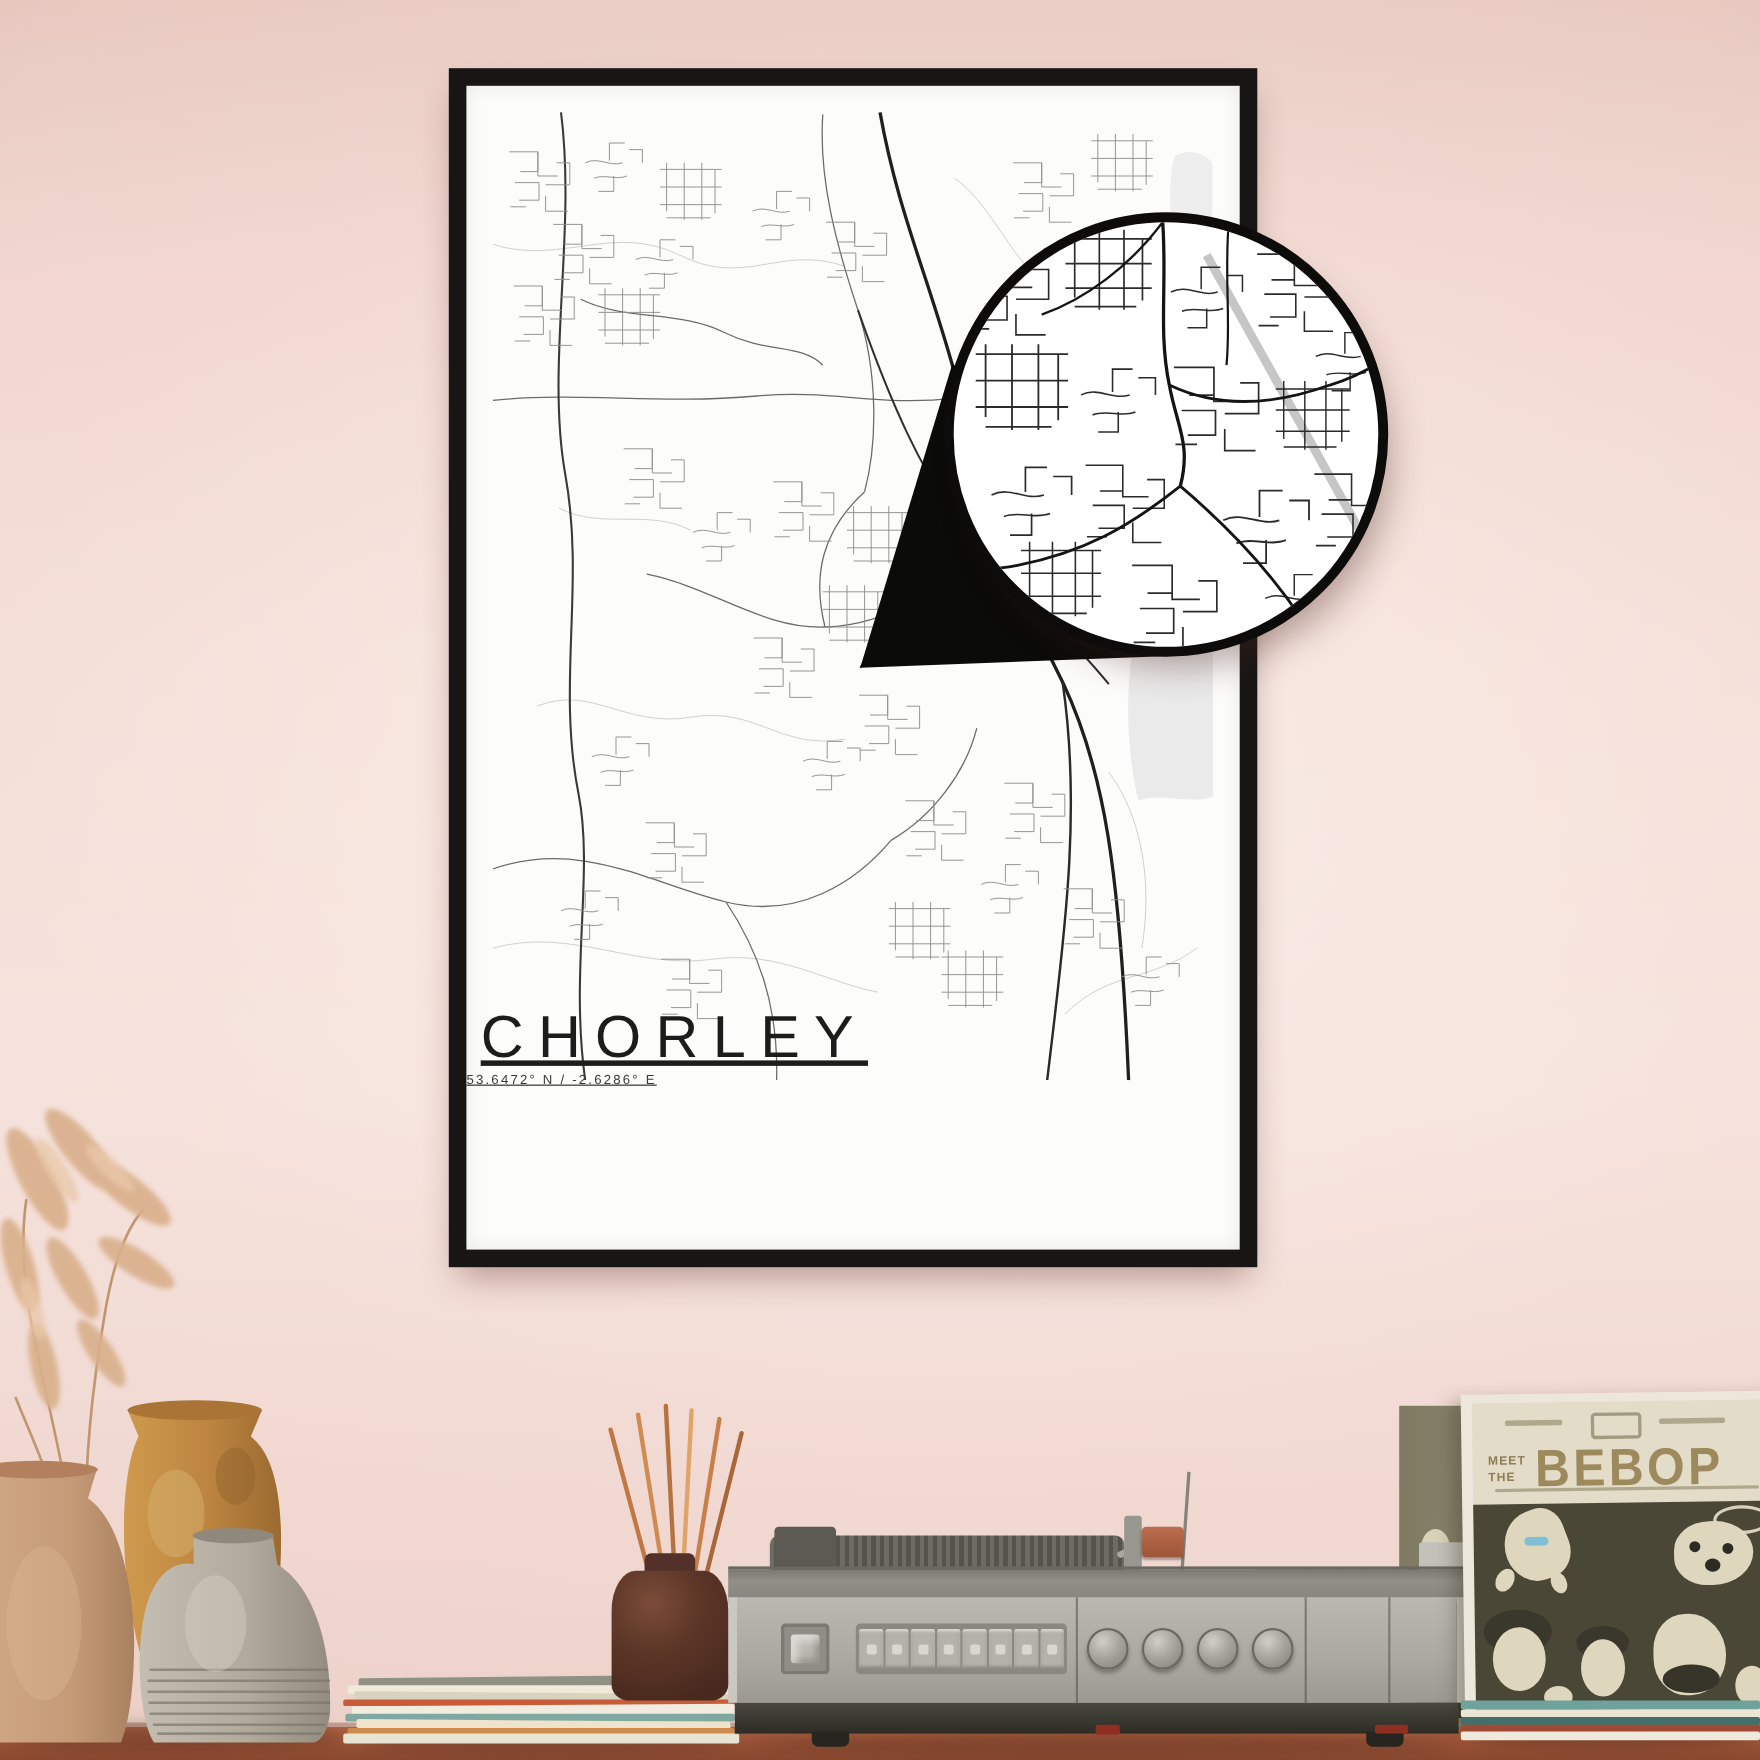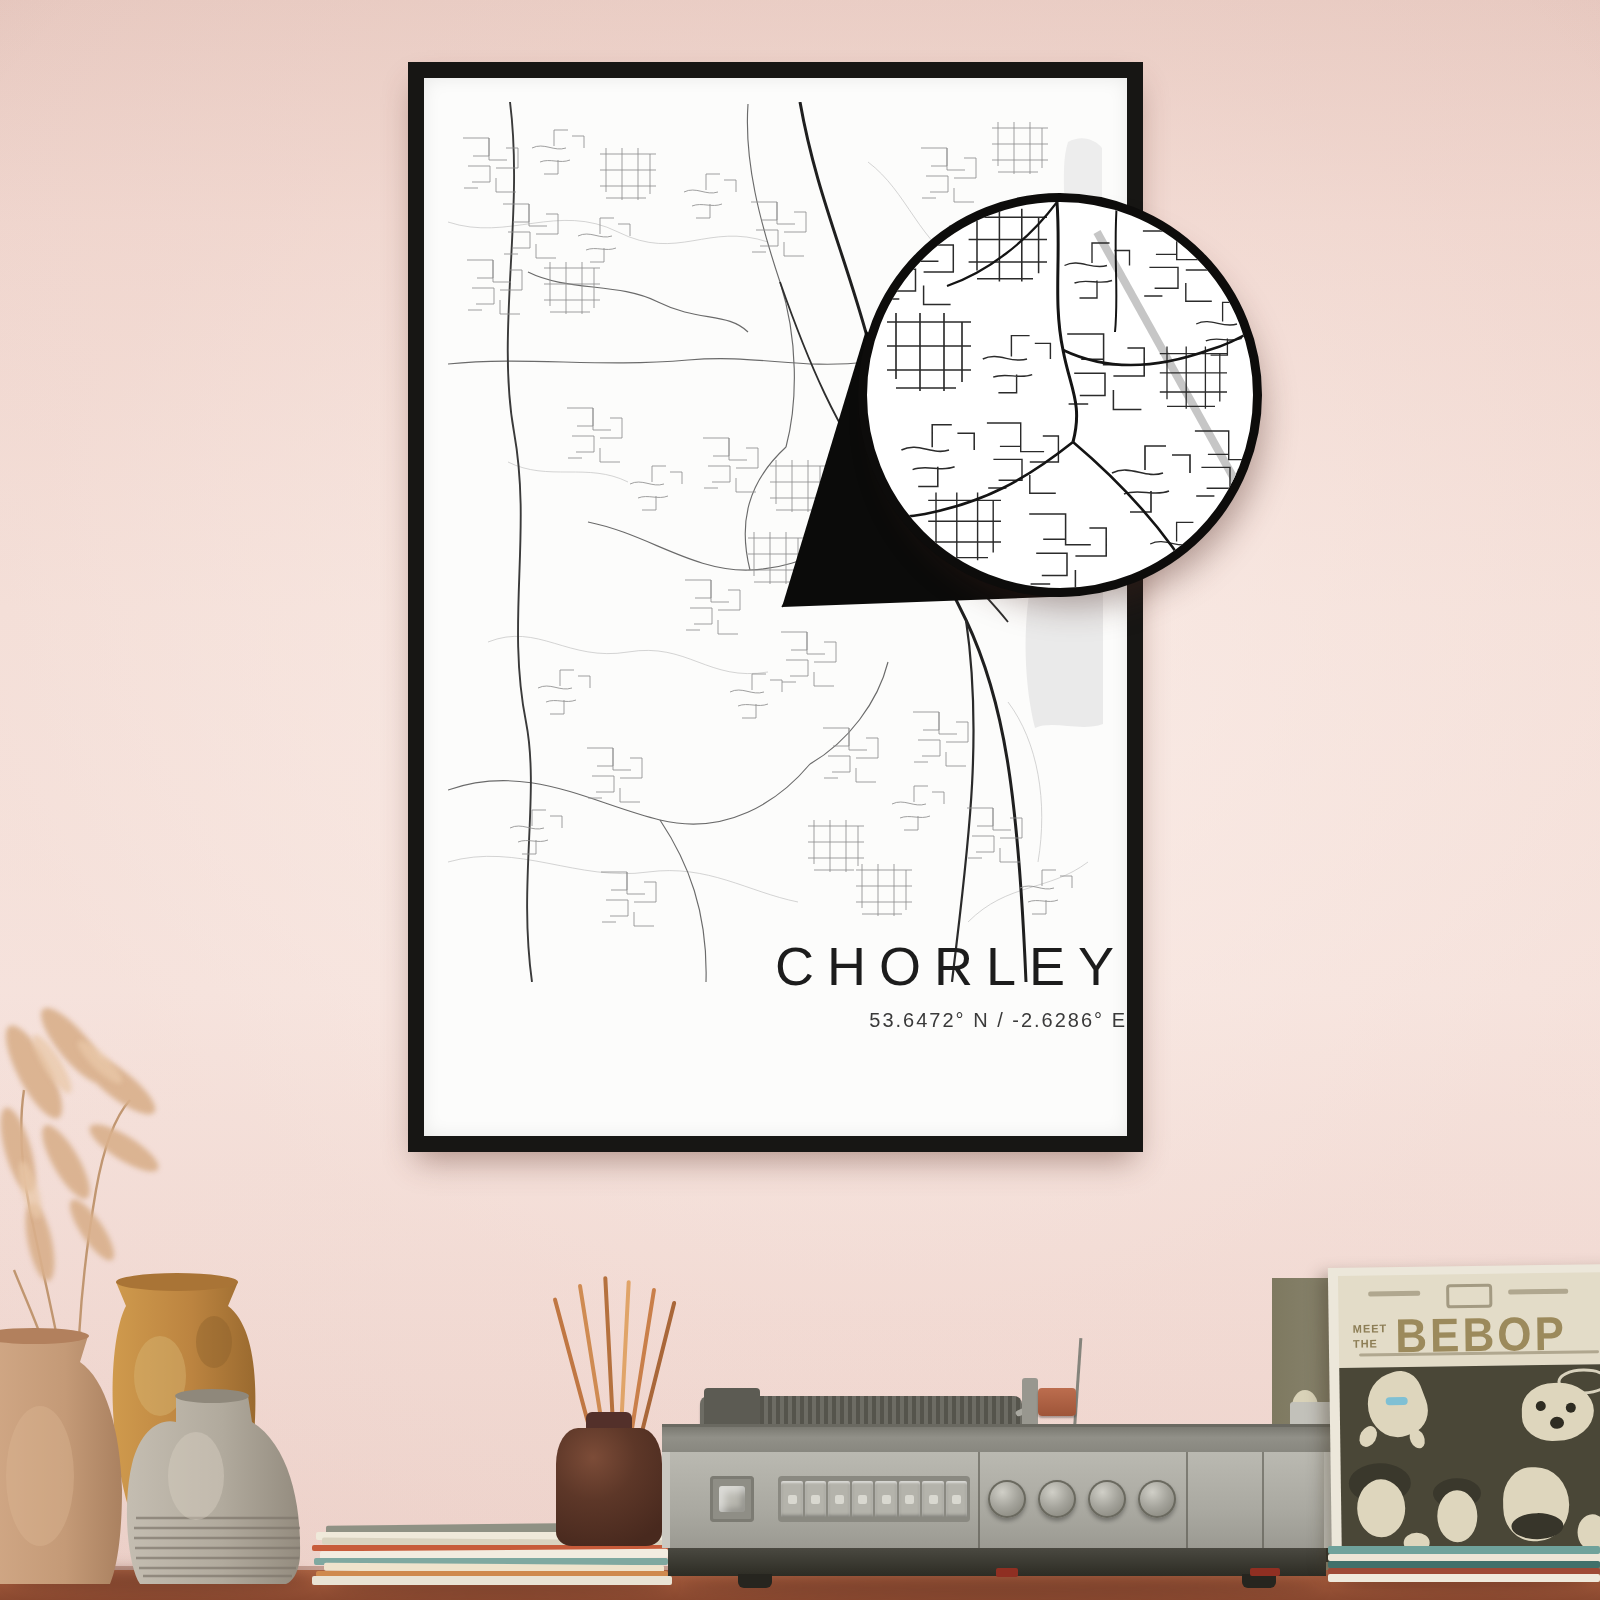--- a/index.html
+++ b/index.html
@@ -15,24 +15,24 @@
   
   .table{position:absolute;left:0;top:1570px;width:1600px;height:30px;
     background:linear-gradient(180deg,#aa6242 0%,#9c5538 40%,#8a4930 100%);}
   .table::before{content:"";position:absolute;left:0;top:-4px;width:100%;height:4px;background:rgba(120,60,40,.35);}
   
   .poster-frame{position:absolute;left:408px;top:62px;width:735px;height:1090px;
     background:#171614;padding:0;box-shadow:0 16px 30px -8px rgba(95,50,40,.45);}
   .poster-paper{position:absolute;left:16px;top:16px;right:16px;bottom:16px;background:#fcfcfb;
     box-shadow:inset 0 0 18px rgba(0,0,0,.08);}
   .map-art{position:absolute;left:24px;top:24px;width:655px;height:880px;}
-  .poster-text{position:absolute;left:0;right:0;top:857px;text-align:right;color:#1e1e1e;}
+  .poster-text{position:absolute;left:0;right:0;top:834px;text-align:left;color:#1e1e1e;text-decoration:underline;}
   .poster-title{font-size:54px;font-weight:400;letter-spacing:13px;color:#1c1c1c;text-indent:13px;}
   .poster-subtitle{margin-top:16px;font-size:20px;letter-spacing:7px;color:#2b2b2b;text-indent:7px;}
-  .poster-coords{margin-top:12px;font-size:20px;letter-spacing:2px;color:#3a3a3a;}
+  .poster-coords{font-size:12px;letter-spacing:2px;color:#3a3a3a;}
   
   .pin-wedge{position:absolute;left:760px;top:320px;width:320px;height:300px;z-index:3;}
   .inset-circle{position:absolute;left:858px;top:193px;width:386px;height:386px;background:#fff;
     border:9px solid #0d0c0b;border-radius:50%;overflow:hidden;z-index:4;
     box-shadow:14px 22px 34px -14px rgba(70,35,28,.4);}
   
   .pampas{position:absolute;left:0;top:980px;width:270px;height:430px;z-index:3;}
   
   .vases{position:absolute;left:0;top:1266px;width:312px;height:322px;z-index:4;}
   

